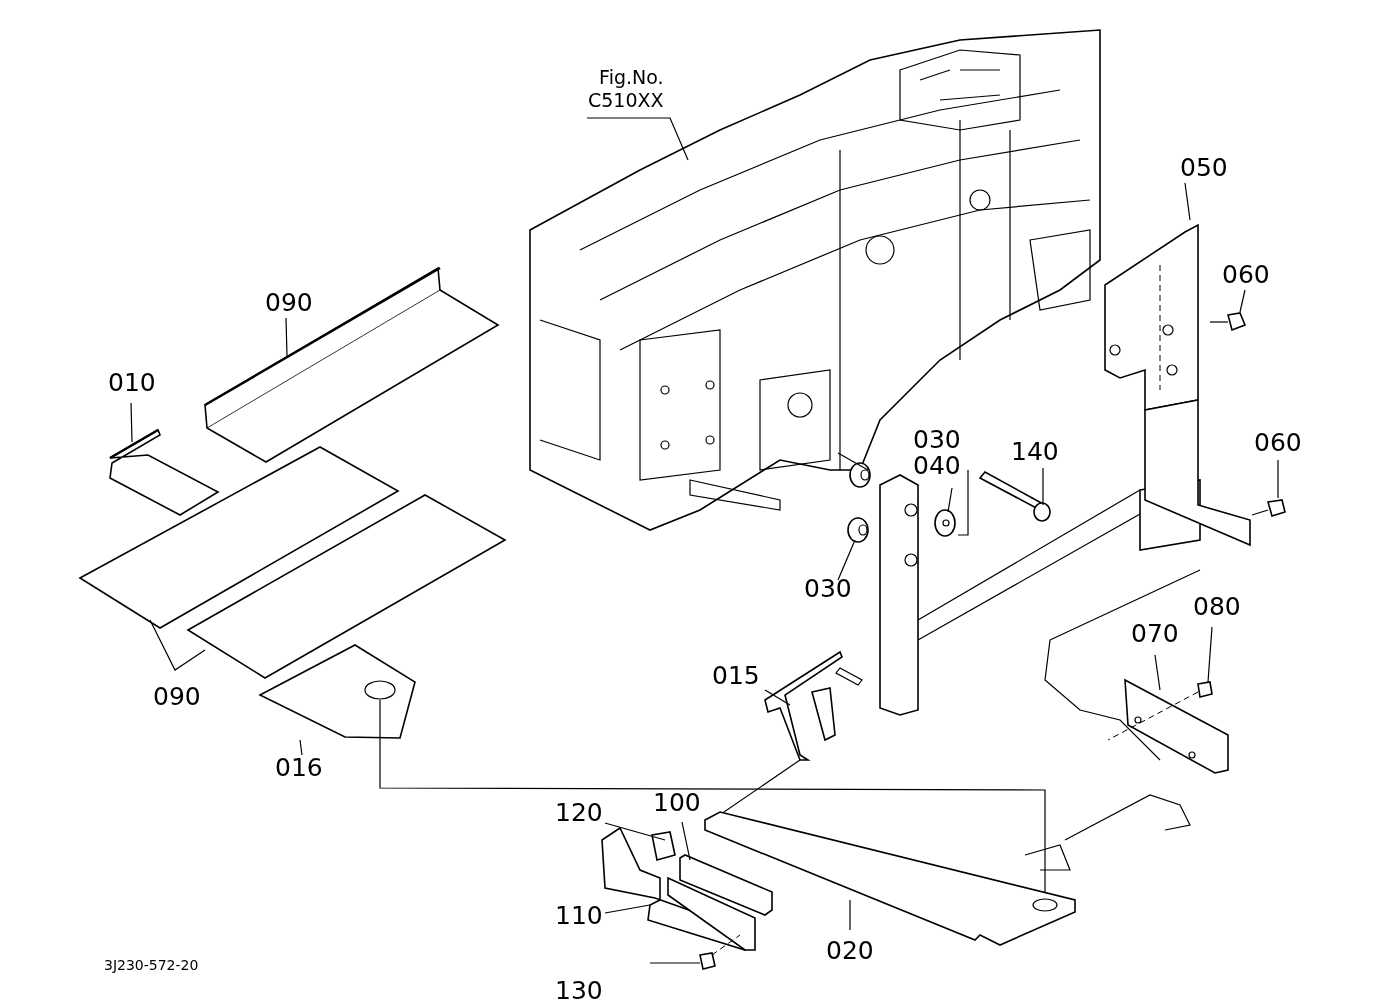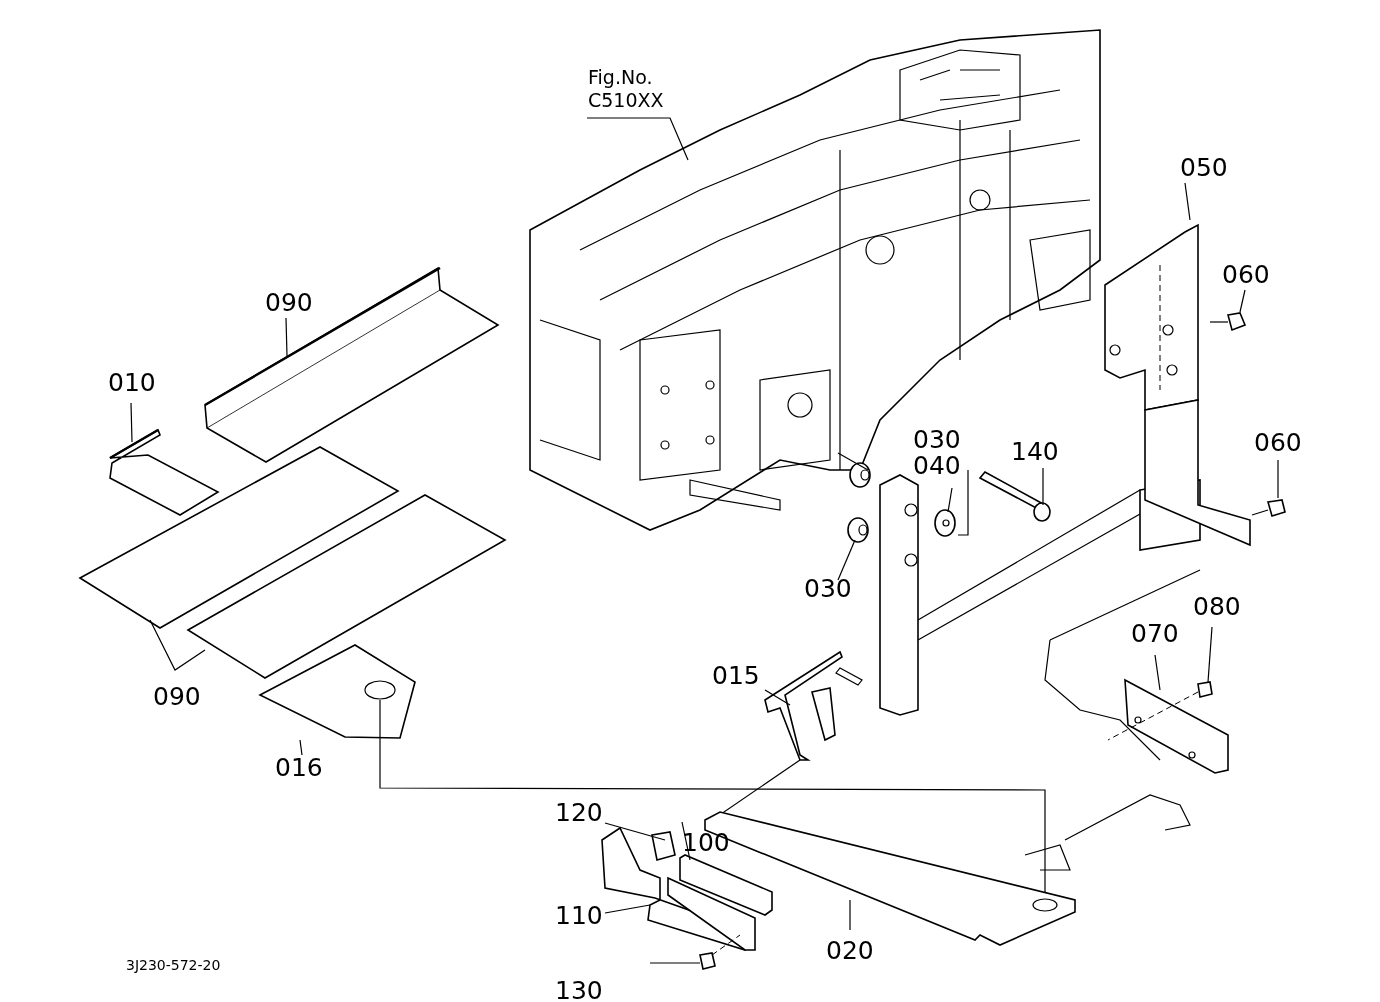--- a/index.html
+++ b/index.html
@@ -175,38 +175,38 @@
     <path class="ln" d="M1245 290 L1240 312"></path>
     <path class="ln" d="M1278 460 L1278 498"></path>
     <path class="ln" d="M1155 655 L1160 690"></path>
     <path class="ln" d="M1212 627 L1208 682"></path>
     <path class="ln" d="M682 822 L690 860"></path>
     <path class="ln" d="M605 823 L665 840"></path>
     <path class="ln" d="M605 913 L650 905"></path>
   </g>
 </svg>
 
-<div class="fig" style="left:588px;top:66px;">
+<div class="fig" style="left:588px;top:66px;text-align:right;">
   <div>Fig.No.</div>
   <div>C510XX</div>
 </div>
 
-<div class="code" style="left:104px;top:957px;margin-left:22px;">3J230-572-20</div>
+<div class="code" style="left:104px;top:957px;">3J230-572-20</div>
 
 <div class="lbl" style="left:108px;top:370px;">010</div>
 <div class="lbl" style="left:265px;top:290px;">090</div>
 <div class="lbl" style="left:153px;top:684px;">090</div>
 <div class="lbl" style="left:275px;top:755px;">016</div>
 <div class="lbl" style="left:712px;top:663px;">015</div>
 <div class="lbl" style="left:826px;top:938px;">020</div>
 <div class="lbl" style="left:913px;top:427px;">030</div>
 <div class="lbl" style="left:804px;top:576px;">030</div>
 <div class="lbl" style="left:913px;top:453px;text-align:right;">040</div>
 <div class="lbl" style="left:1011px;top:439px;text-align:right;">140</div>
 <div class="lbl" style="left:1163px;top:155px;margin-left:17px;">050</div>
 <div class="lbl" style="left:1222px;top:262px;">060</div>
 <div class="lbl" style="left:1254px;top:430px;">060</div>
 <div class="lbl" style="left:1131px;top:621px;">070</div>
 <div class="lbl" style="left:1193px;top:594px;">080</div>
-<div class="lbl" style="left:682px;top:790px;margin-top:40px;">100</div>
+<div class="lbl" style="left:653px;top:790px;">100</div>
 <div class="lbl" style="left:555px;top:903px;">110</div>
 <div class="lbl" style="left:555px;top:800px;">120</div>
 <div class="lbl" style="left:555px;top:950px;margin-top:28px;">130</div>
 
 </body></html>

